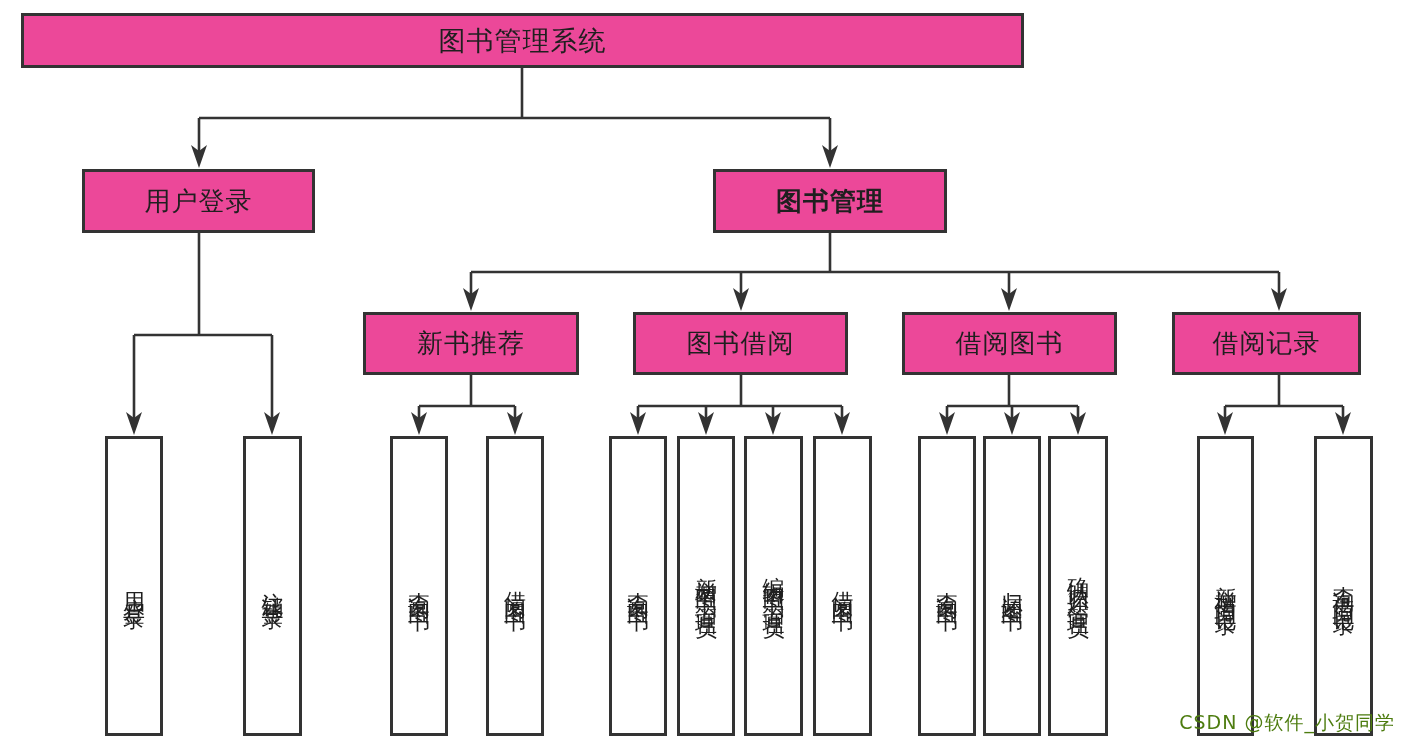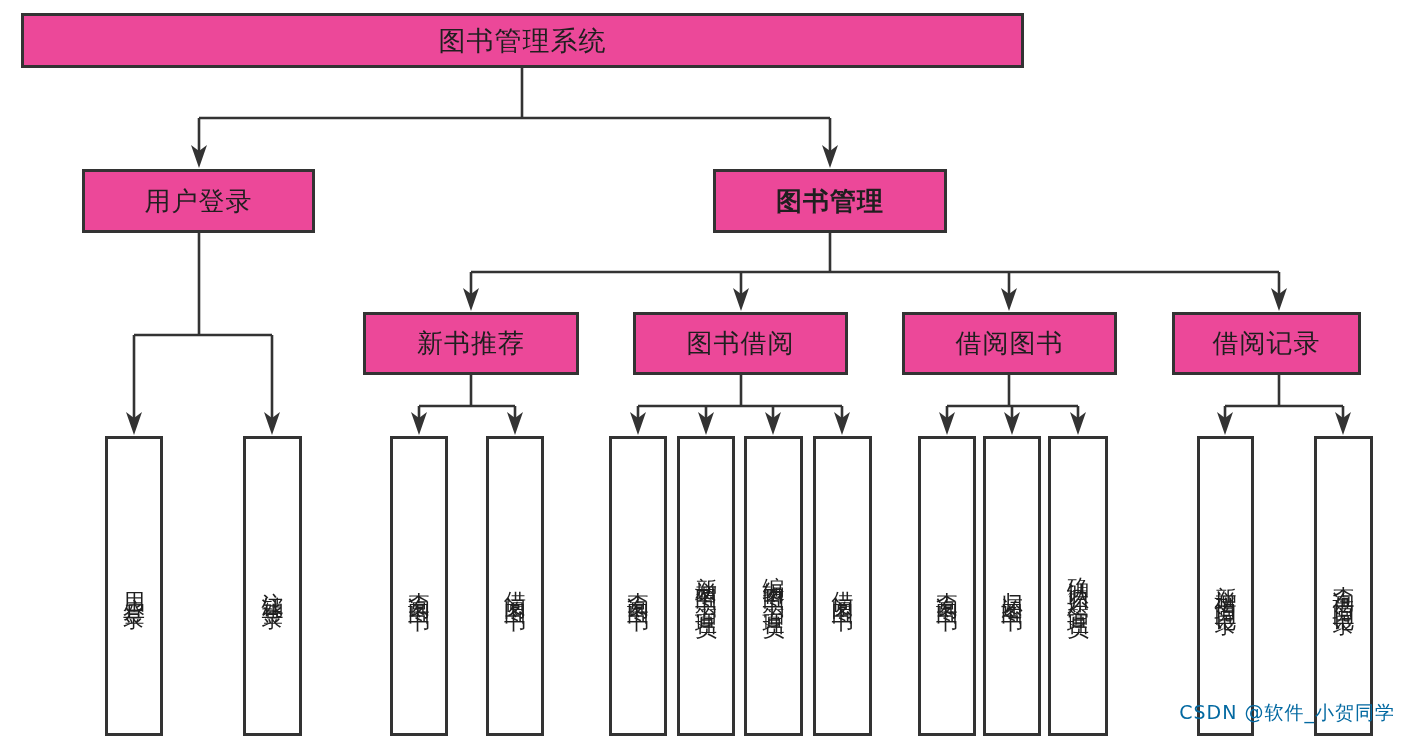--- a/index.html
+++ b/index.html
@@ -17,22 +17,22 @@
   .leaf{
     position:absolute;top:436px;height:300px;box-sizing:border-box;
     border:3px solid #333333;background:#ffffff;
     display:flex;align-items:center;justify-content:center;z-index:2;
   }
   .leaf span{
     writing-mode:vertical-rl;text-orientation:mixed;
     font-size:22px;letter-spacing:6px;line-height:1;color:#1f1f1f;
   }
   .watermark{
-    position:absolute;right:10px;bottom:21px;z-index:5;
-    font-size:19px;color:#0369a1;letter-spacing:1px;white-space:nowrap;margin-left:10px;
+    position:absolute;right:10px;bottom:11px;z-index:5;
+    font-size:19px;color:#4d7c0f;letter-spacing:1px;white-space:nowrap;margin-left:10px;
   }
 </style>
 </head>
 <body>
 
 <div id="stage">
 
   <svg id="wires" viewBox="0 0 1405 747" xmlns="http://www.w3.org/2000/svg">
     <g stroke="#333333" stroke-width="2.6" fill="none">
 

